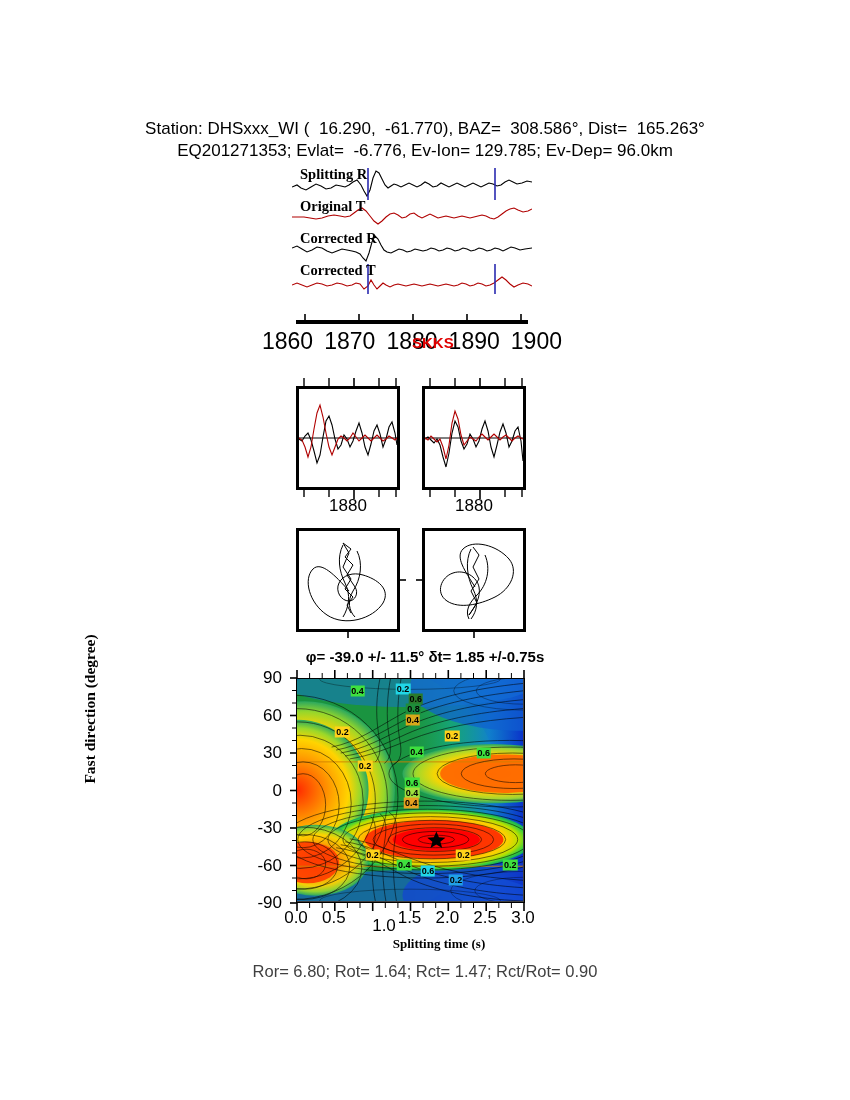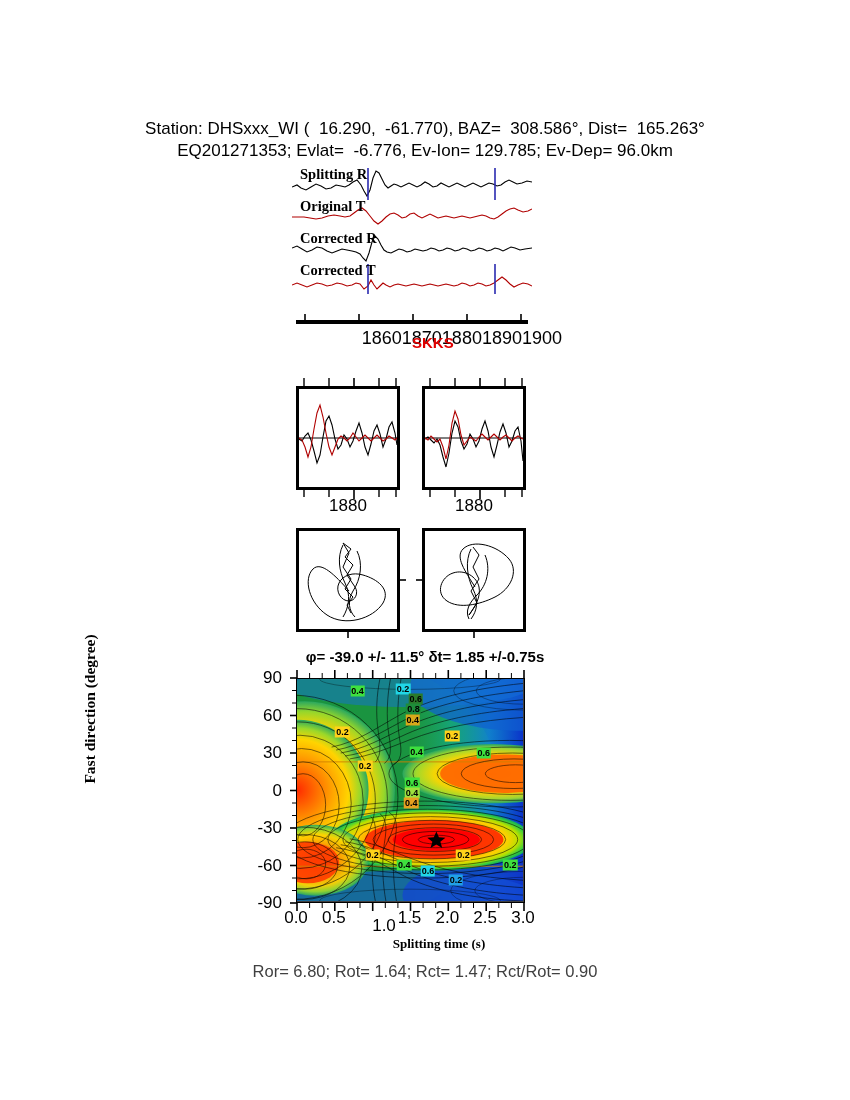--- a/index.html
+++ b/index.html
@@ -90,23 +90,23 @@
     font-size: 14.5px;
     color: #000;
     z-index: 3;
   }
   #time-tick-labels {
     position: absolute;
     left: -30px;
     top: 28px;
     width: 300px;
     display: flex;
-    justify-content: flex-end;
-    font-family: "Liberation Sans", sans-serif;
-    font-size: 18px;
+    justify-content: space-between;
+    font-family: "Liberation Sans", sans-serif;
+    font-size: 23px;
     color: #000;
   }
 
   
   #window-panel {
     position: absolute;
     left: 296px;
     top: 378px;
     width: 230px;
     height: 145px;

